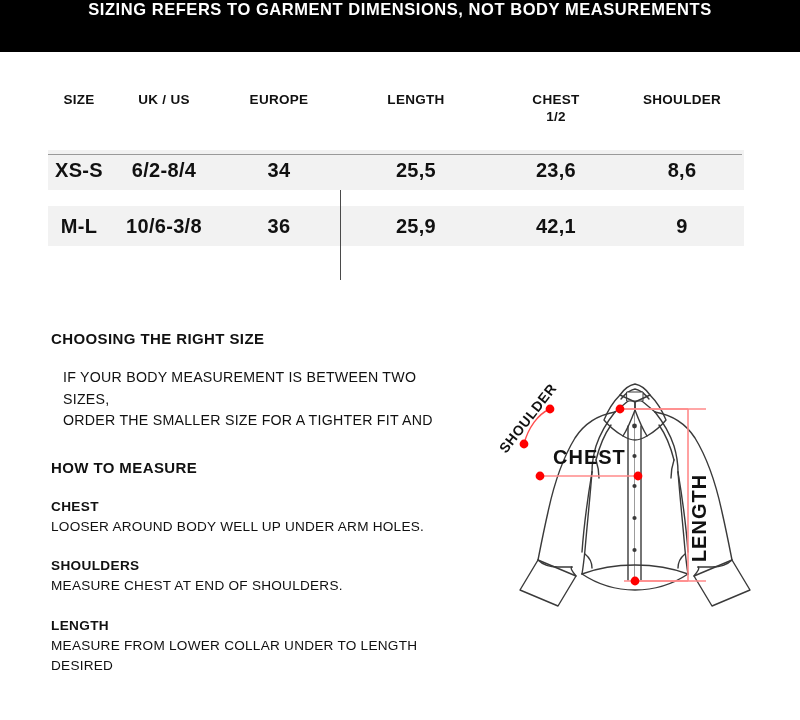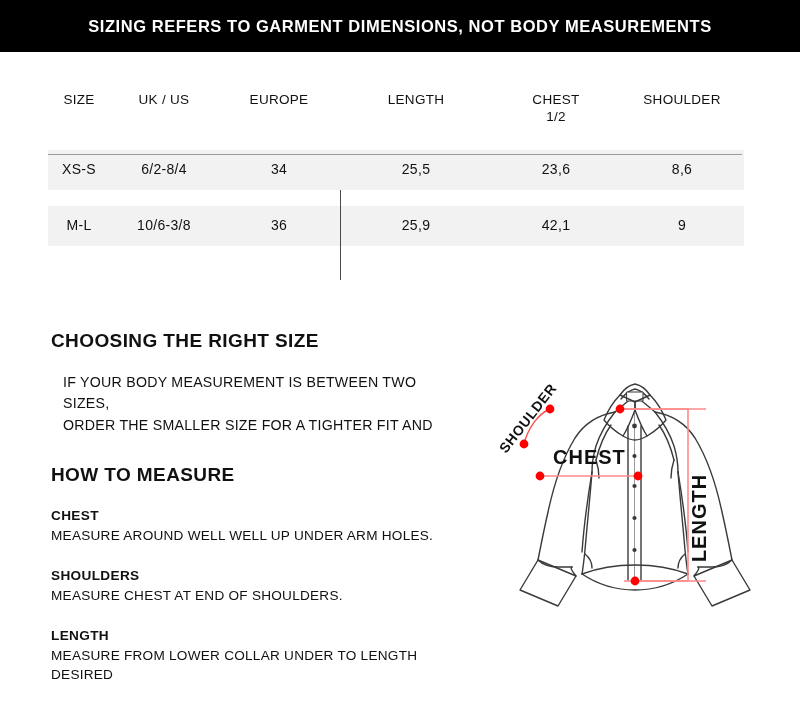--- a/index.html
+++ b/index.html
@@ -19,21 +19,21 @@
 
   
   .banner {
     position: absolute;
     left: 0;
     top: 0;
     width: 800px;
     height: 52px;
     background: #000000;
     display: flex;
-    align-items: center;
+    align-items: flex-start;
     justify-content: center;
   }
   .banner-title {
     color: #ffffff;
     font-size: 16.5px;
     font-weight: 700;
     letter-spacing: 0.55px;
     white-space: nowrap;
   }
 
@@ -64,62 +64,62 @@
   }
   .tbody-row {
     height: 40px;
     align-items: center;
     background: #f2f2f2;
   }
   .row-gap { height: 16px; }
 
   .cell {
     font-size: 13.5px;
-    font-weight: 400;
+    font-weight: 700;
     letter-spacing: 0.3px;
     text-align: center;
     box-sizing: border-box;
     display: flex;
     align-items: center;
     justify-content: center;
     flex-direction: column;
     line-height: 1.25;
   }
   .thead .cell { padding-top: 4px; }
 
   
   .c-size     { width: 62px; }
   .c-ukus     { width: 108px; }
   .c-europe   { width: 122px; }
   .c-length   { width: 152px; }
   .c-chest    { width: 128px; }
   .c-shoulder { width: 124px; }
 
   .tbody-row .c-size     { font-size: 13.5px; }
-  .tbody-row .cell       { font-size: 14px; }
+  .tbody-row .cell       { font-size: 20px; }
 
   
   .vdivider {
     position: absolute;
     left: 340px;
     top: 190px;
     width: 1px;
     height: 90px;
     background: #4a4a4a;
   }
 
   
   .copy {
     position: absolute;
     left: 51px;
     top: 330px;
     width: 400px;
   }
   .h-big {
-    font-size: 19px;
+    font-size: 15px;
     font-weight: 700;
     letter-spacing: 0.4px;
     margin: 0 0 19px 0;
     line-height: 1.2;
   }
   .h-big.second { margin-top: 27px; }
   .para {
     font-size: 14.2px;
     font-weight: 400;
     letter-spacing: 0.25px;
@@ -202,21 +202,21 @@
   <h2 class="h-big">CHOOSING THE RIGHT SIZE</h2>
   <p class="para">
     <span>IF YOUR BODY MEASUREMENT IS BETWEEN TWO SIZES,</span><br>
     <span>ORDER THE SMALLER SIZE FOR A TIGHTER FIT AND</span><br>
   </p>
 
   <h2 class="h-big second">HOW TO MEASURE</h2>
 
   <div class="measure-block">
     <p class="m-term">CHEST</p>
-    <p class="m-desc">MEASURE AROUND WELL WELL UP UNDER ARM HOLES.</p>
+    <p class="m-desc">LOOSER AROUND BODY WELL UP UNDER ARM HOLES.</p>
   </div>
 
   <div class="measure-block">
     <p class="m-term">SHOULDERS</p>
     <p class="m-desc">MEASURE CHEST AT END OF SHOULDERS.</p>
   </div>
 
   <div class="measure-block">
     <p class="m-term">LENGTH</p>
     <p class="m-desc">

